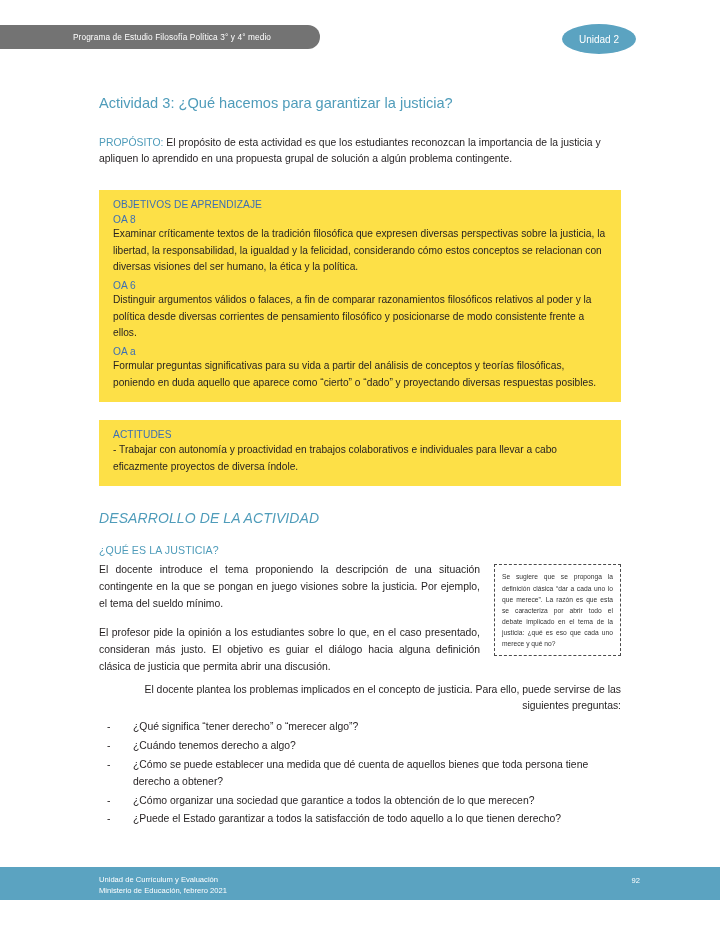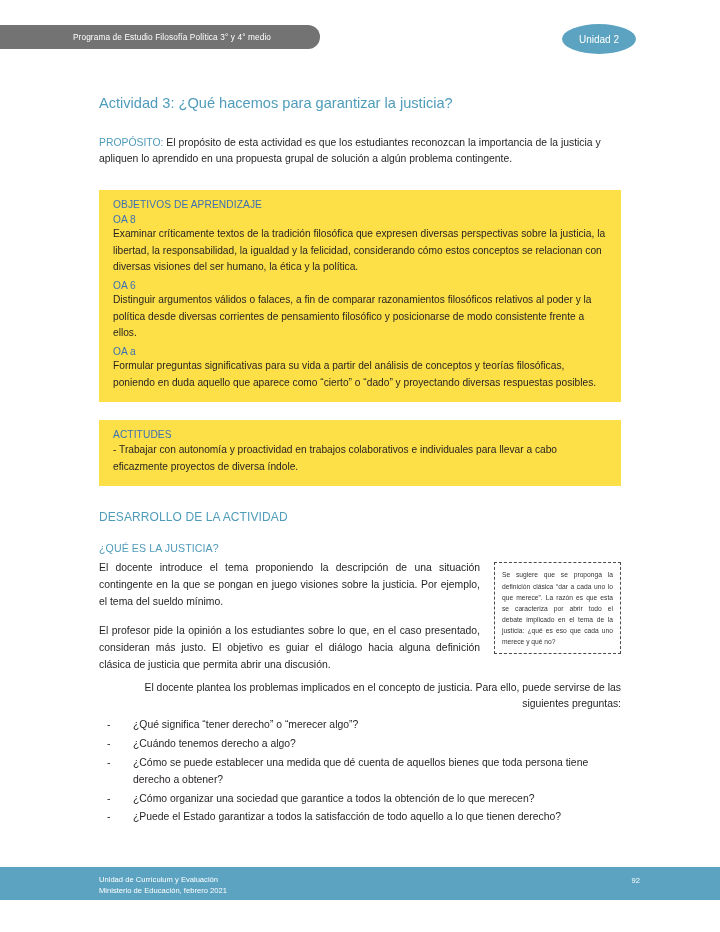--- a/index.html
+++ b/index.html
@@ -108,23 +108,24 @@
   .gap-18 { height: 18px; }
 
   .duracion {
     font-size: 10.4px;
     margin: 12px 0 0 0;
     line-height: 1.5;
   }
 
   .section-heading {
     color: #4f9cba;
-    font-size: 12px;
+    font-size: 14px;
     margin: 24px 0 16px 0;
     letter-spacing: 0.1px;
+    font-style: italic;
   }
   .sub-heading {
     color: #4f9cba;
     font-size: 10.6px;
     margin: 18px 0 6px 0;
     letter-spacing: 0.1px;
   }
 
   
   .body-flow {

